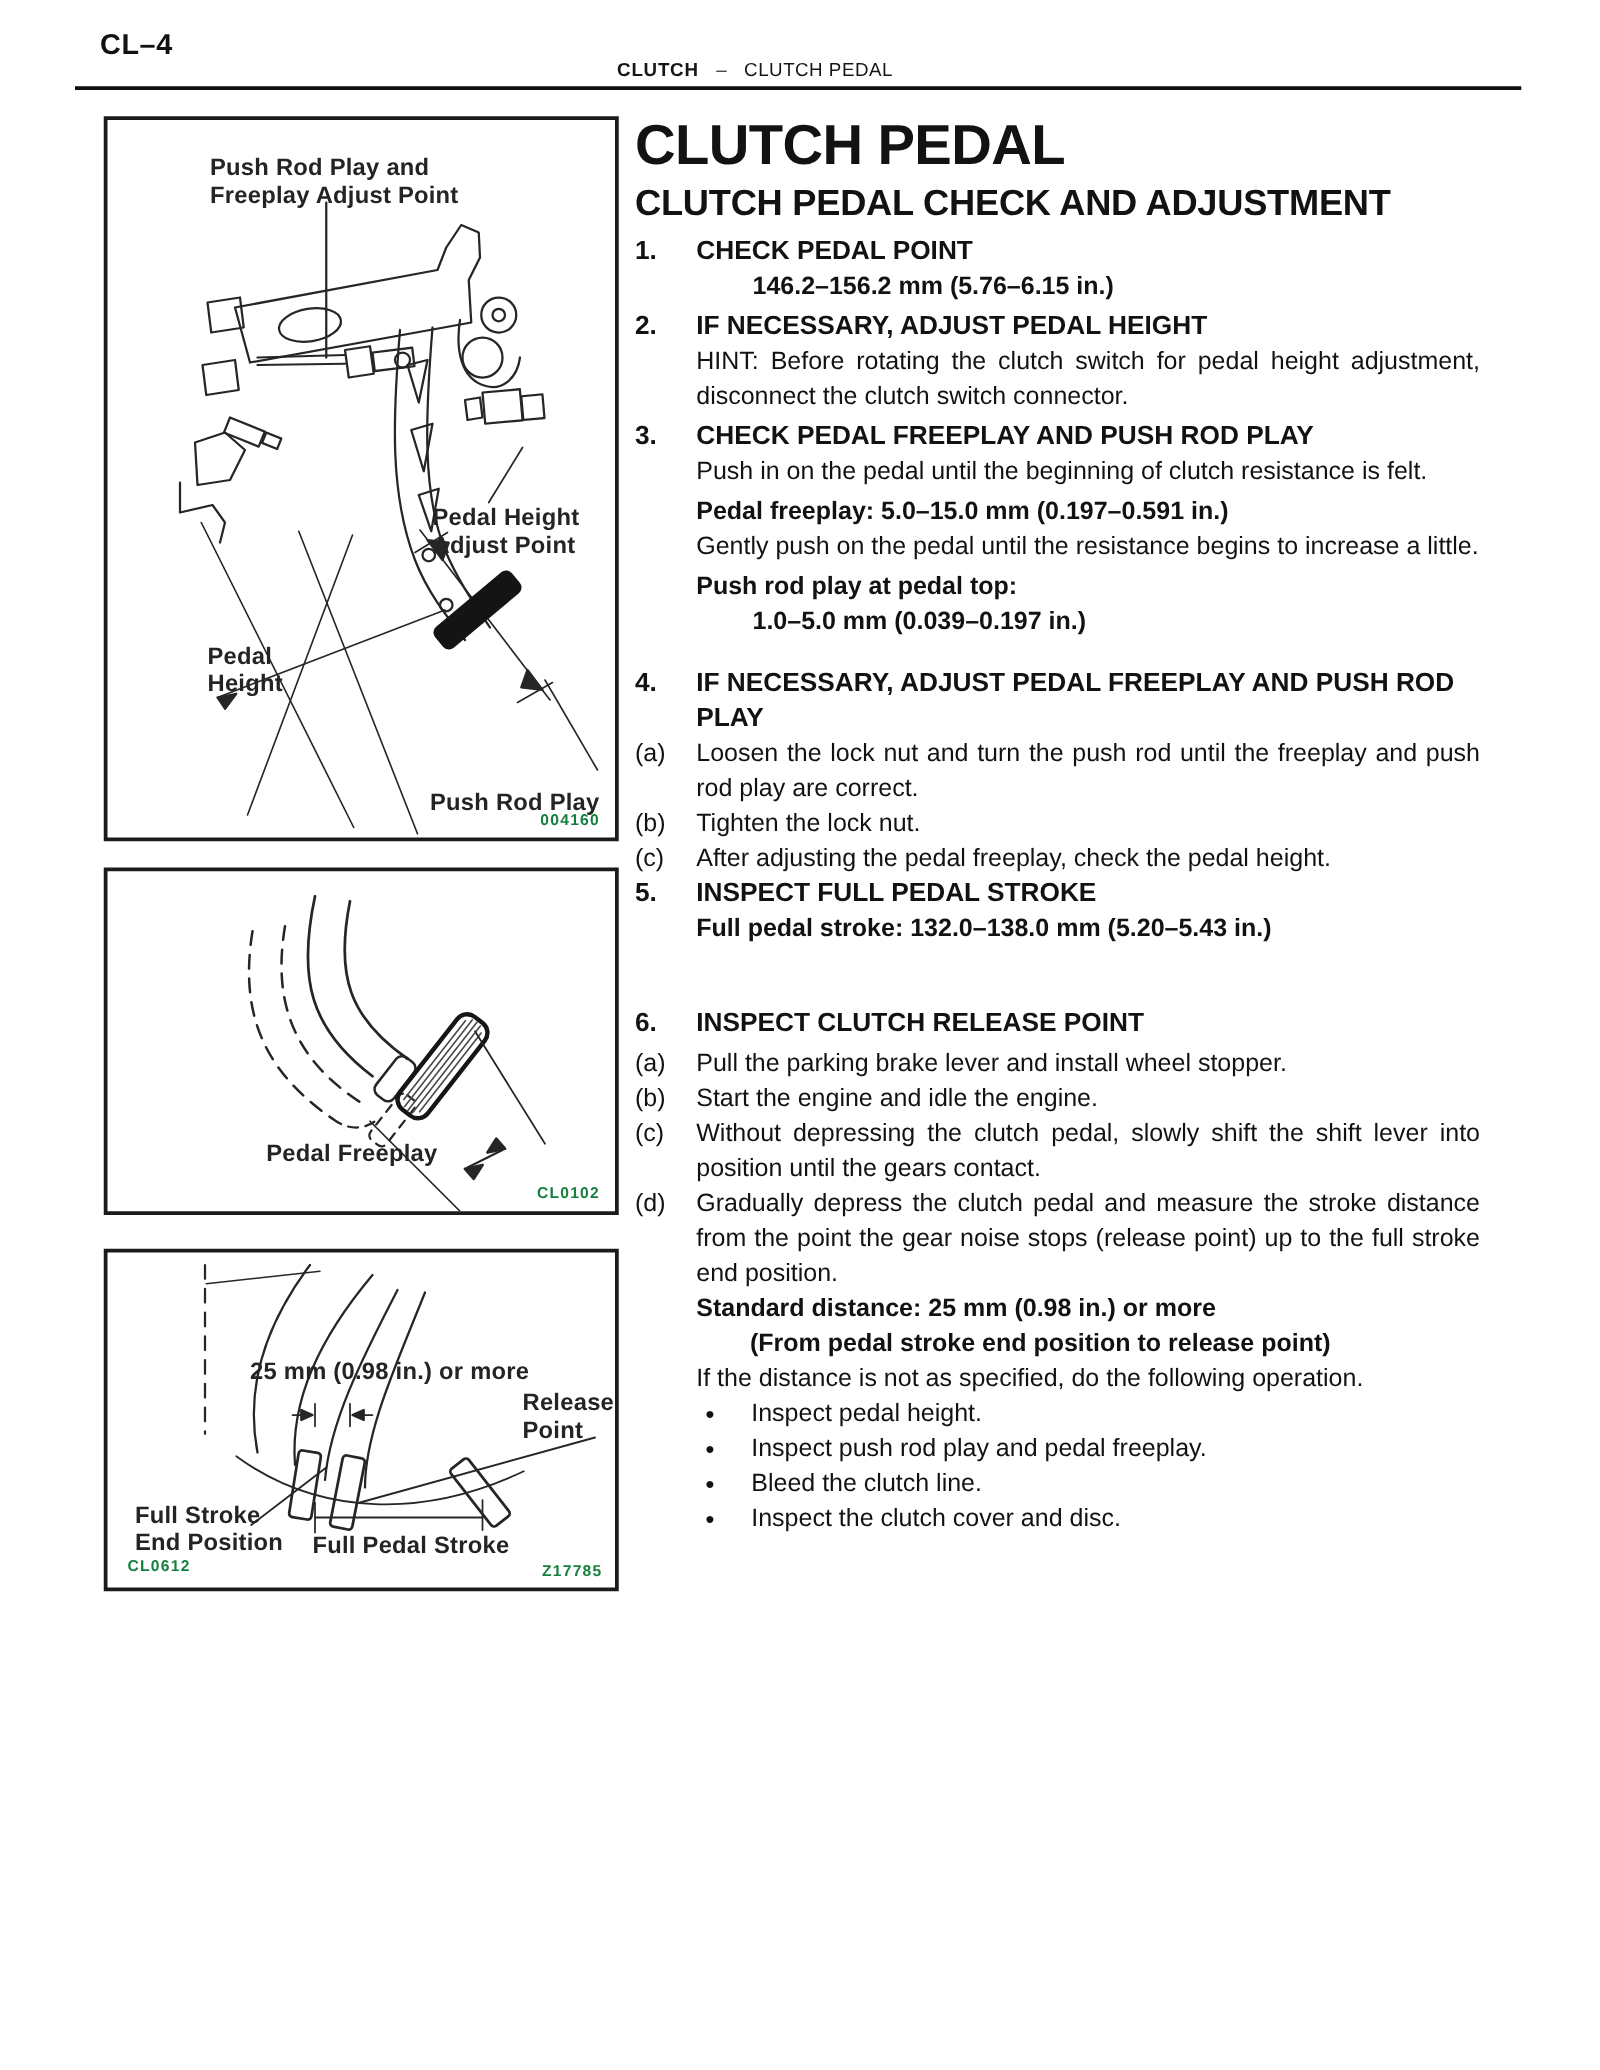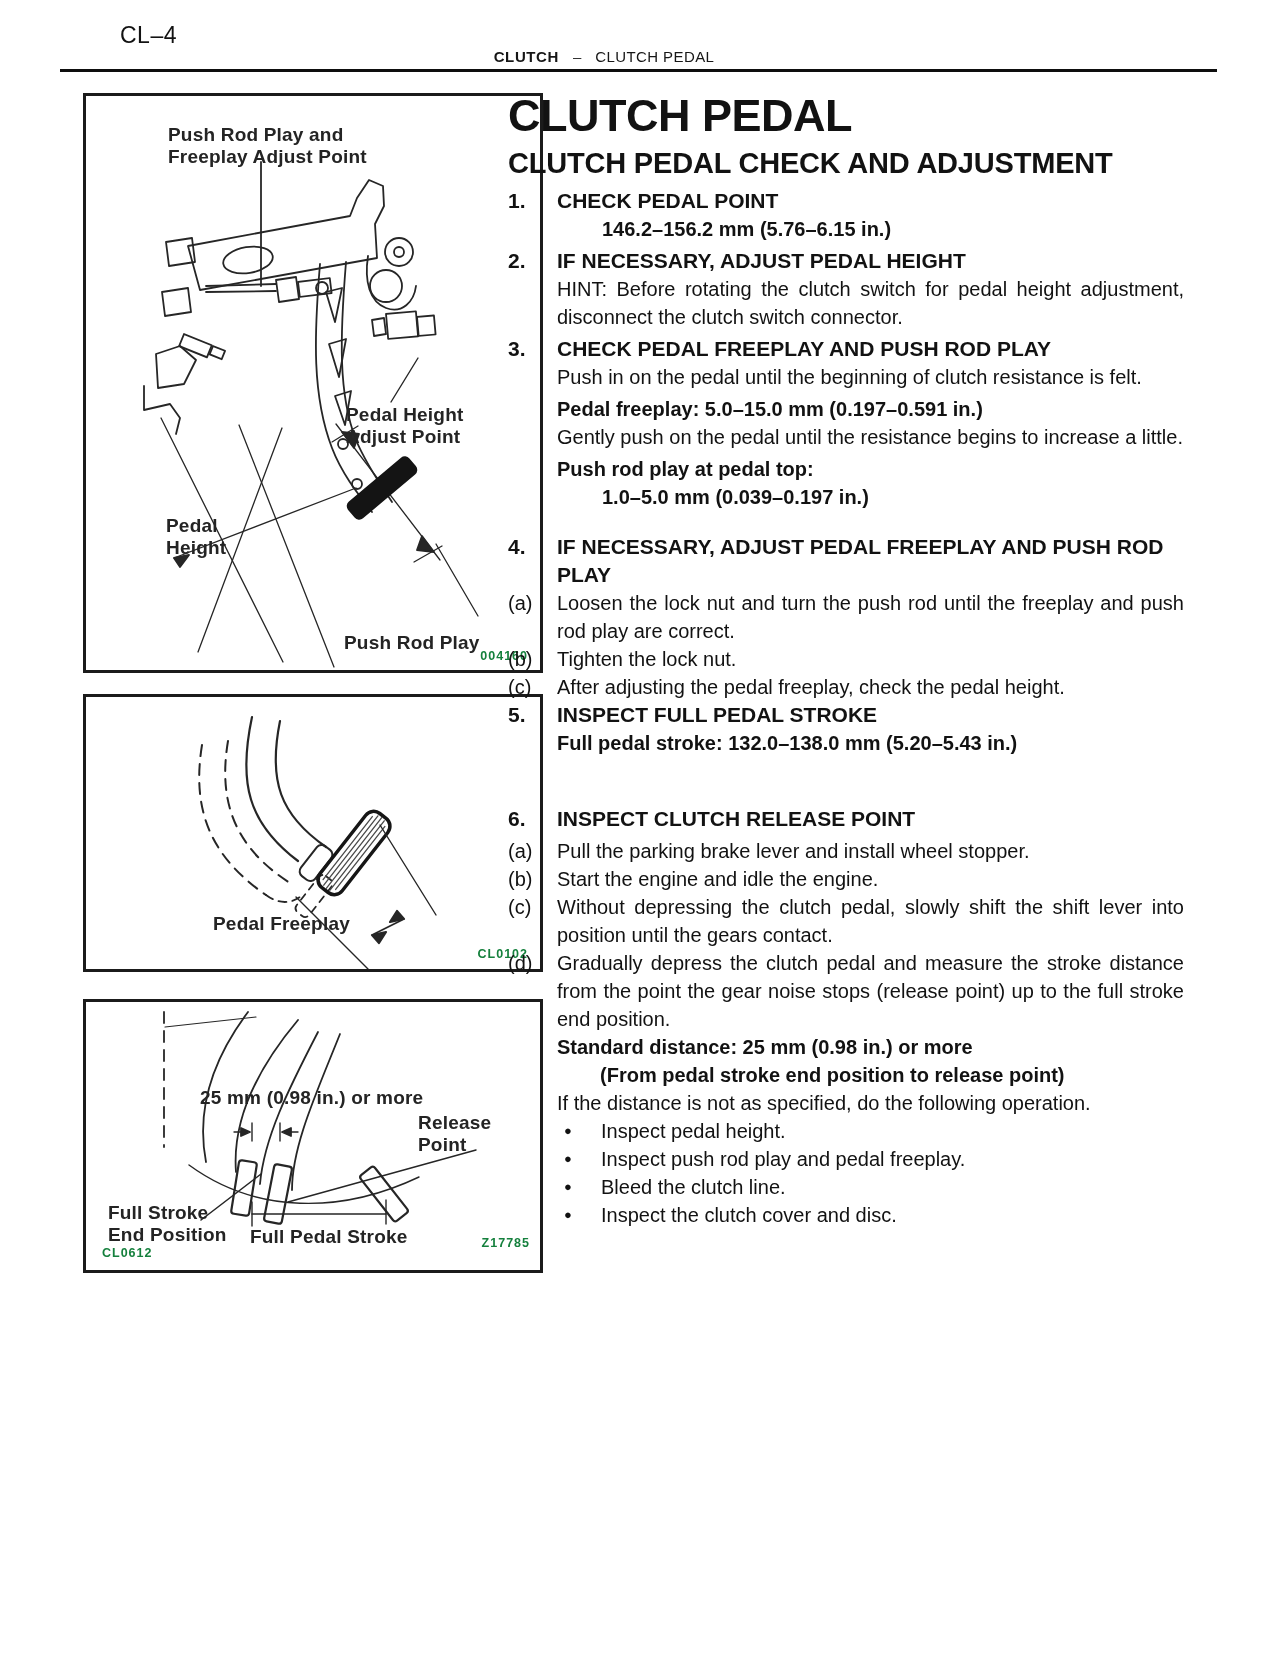--- a/index.html
+++ b/index.html
@@ -2,28 +2,28 @@
 <html><head>
 <meta charset="utf-8">
 <style>
   html,body{margin:0;padding:0;}
   body{
     width:1280px;height:1656px;position:relative;background:#ffffff;
     font-family:"Liberation Sans","DejaVu Sans",sans-serif;color:#121212;
     -webkit-font-smoothing:antialiased;
   }
   
-  .page-code{position:absolute;left:80px;top:22px;font-size:23px;font-weight:400;letter-spacing:.5px;margin-left:40px;}
+  .page-code{position:absolute;left:80px;top:22px;font-size:23px;font-weight:700;letter-spacing:.5px;}
   .running-head{position:absolute;top:48px;left:0;width:1208px;text-align:center;font-size:15px;color:#161616;}
   .running-head .sec{font-weight:700;letter-spacing:.6px;}
   .running-head .dash{margin:0 14px;color:#333;}
   .running-head .topic{letter-spacing:.4px;}
   .head-rule{position:absolute;left:60px;top:69px;width:1157px;height:3px;background:#0e0e0e;}
   
-  .fig{position:absolute;left:83px;width:460px;border:3px solid #1b1b1b;background:#fff;box-sizing:border-box;}
+  .fig{position:absolute;left:83px;width:412px;border:3px solid #1b1b1b;background:#fff;box-sizing:border-box;}
   #fig1{top:93px;height:580px;}
   #fig2{top:694px;height:278px;}
   #fig3{top:999px;height:274px;}
   .fig svg{position:absolute;left:0;top:0;}
   .figlabel{position:absolute;font-weight:700;font-size:19px;line-height:22px;color:#242424;white-space:pre-line;letter-spacing:.2px;}
   .figcode{position:absolute;font-size:12.5px;font-weight:700;color:#15803d;letter-spacing:1px;}
   
   .textcol{position:absolute;left:508px;top:93px;width:676px;}
   .title{font-size:45px;font-weight:700;line-height:1.02;letter-spacing:-.5px;margin:0 0 9px 0;}
   .subtitle{font-size:29px;font-weight:700;line-height:1.05;letter-spacing:-.2px;margin:0 0 9px 0;}
@@ -199,21 +199,21 @@
       <line x1="300" y1="198" x2="300" y2="222" stroke-width="1.4"></line>
     </g>
   </svg>
   <div class="figlabel" style="left:114px;top:85px;">25 mm (0.98 in.) or more</div>
   <div class="figlabel" style="left:332px;top:110px;">Release
 Point</div>
   <div class="figlabel" style="left:22px;top:200px;">Full Stroke
 End Position</div>
   <div class="figlabel" style="left:164px;top:224px;">Full Pedal Stroke</div>
   <div class="figcode" style="left:16px;bottom:10px;">CL0612</div>
-  <div class="figcode" style="right:10px;bottom:20px;margin-left:11px;">Z17785</div>
+  <div class="figcode" style="right:10px;bottom:6px;margin-left:11px;">Z17785</div>
 </div>
 
 <div class="textcol">
   <h1 class="title">CLUTCH PEDAL</h1>
   <h2 class="subtitle">CLUTCH PEDAL CHECK AND ADJUSTMENT</h2>
 
   <div class="row">
     <span class="m b">1.</span>
     <div class="c h">CHECK PEDAL POINT</div>
   </div>

